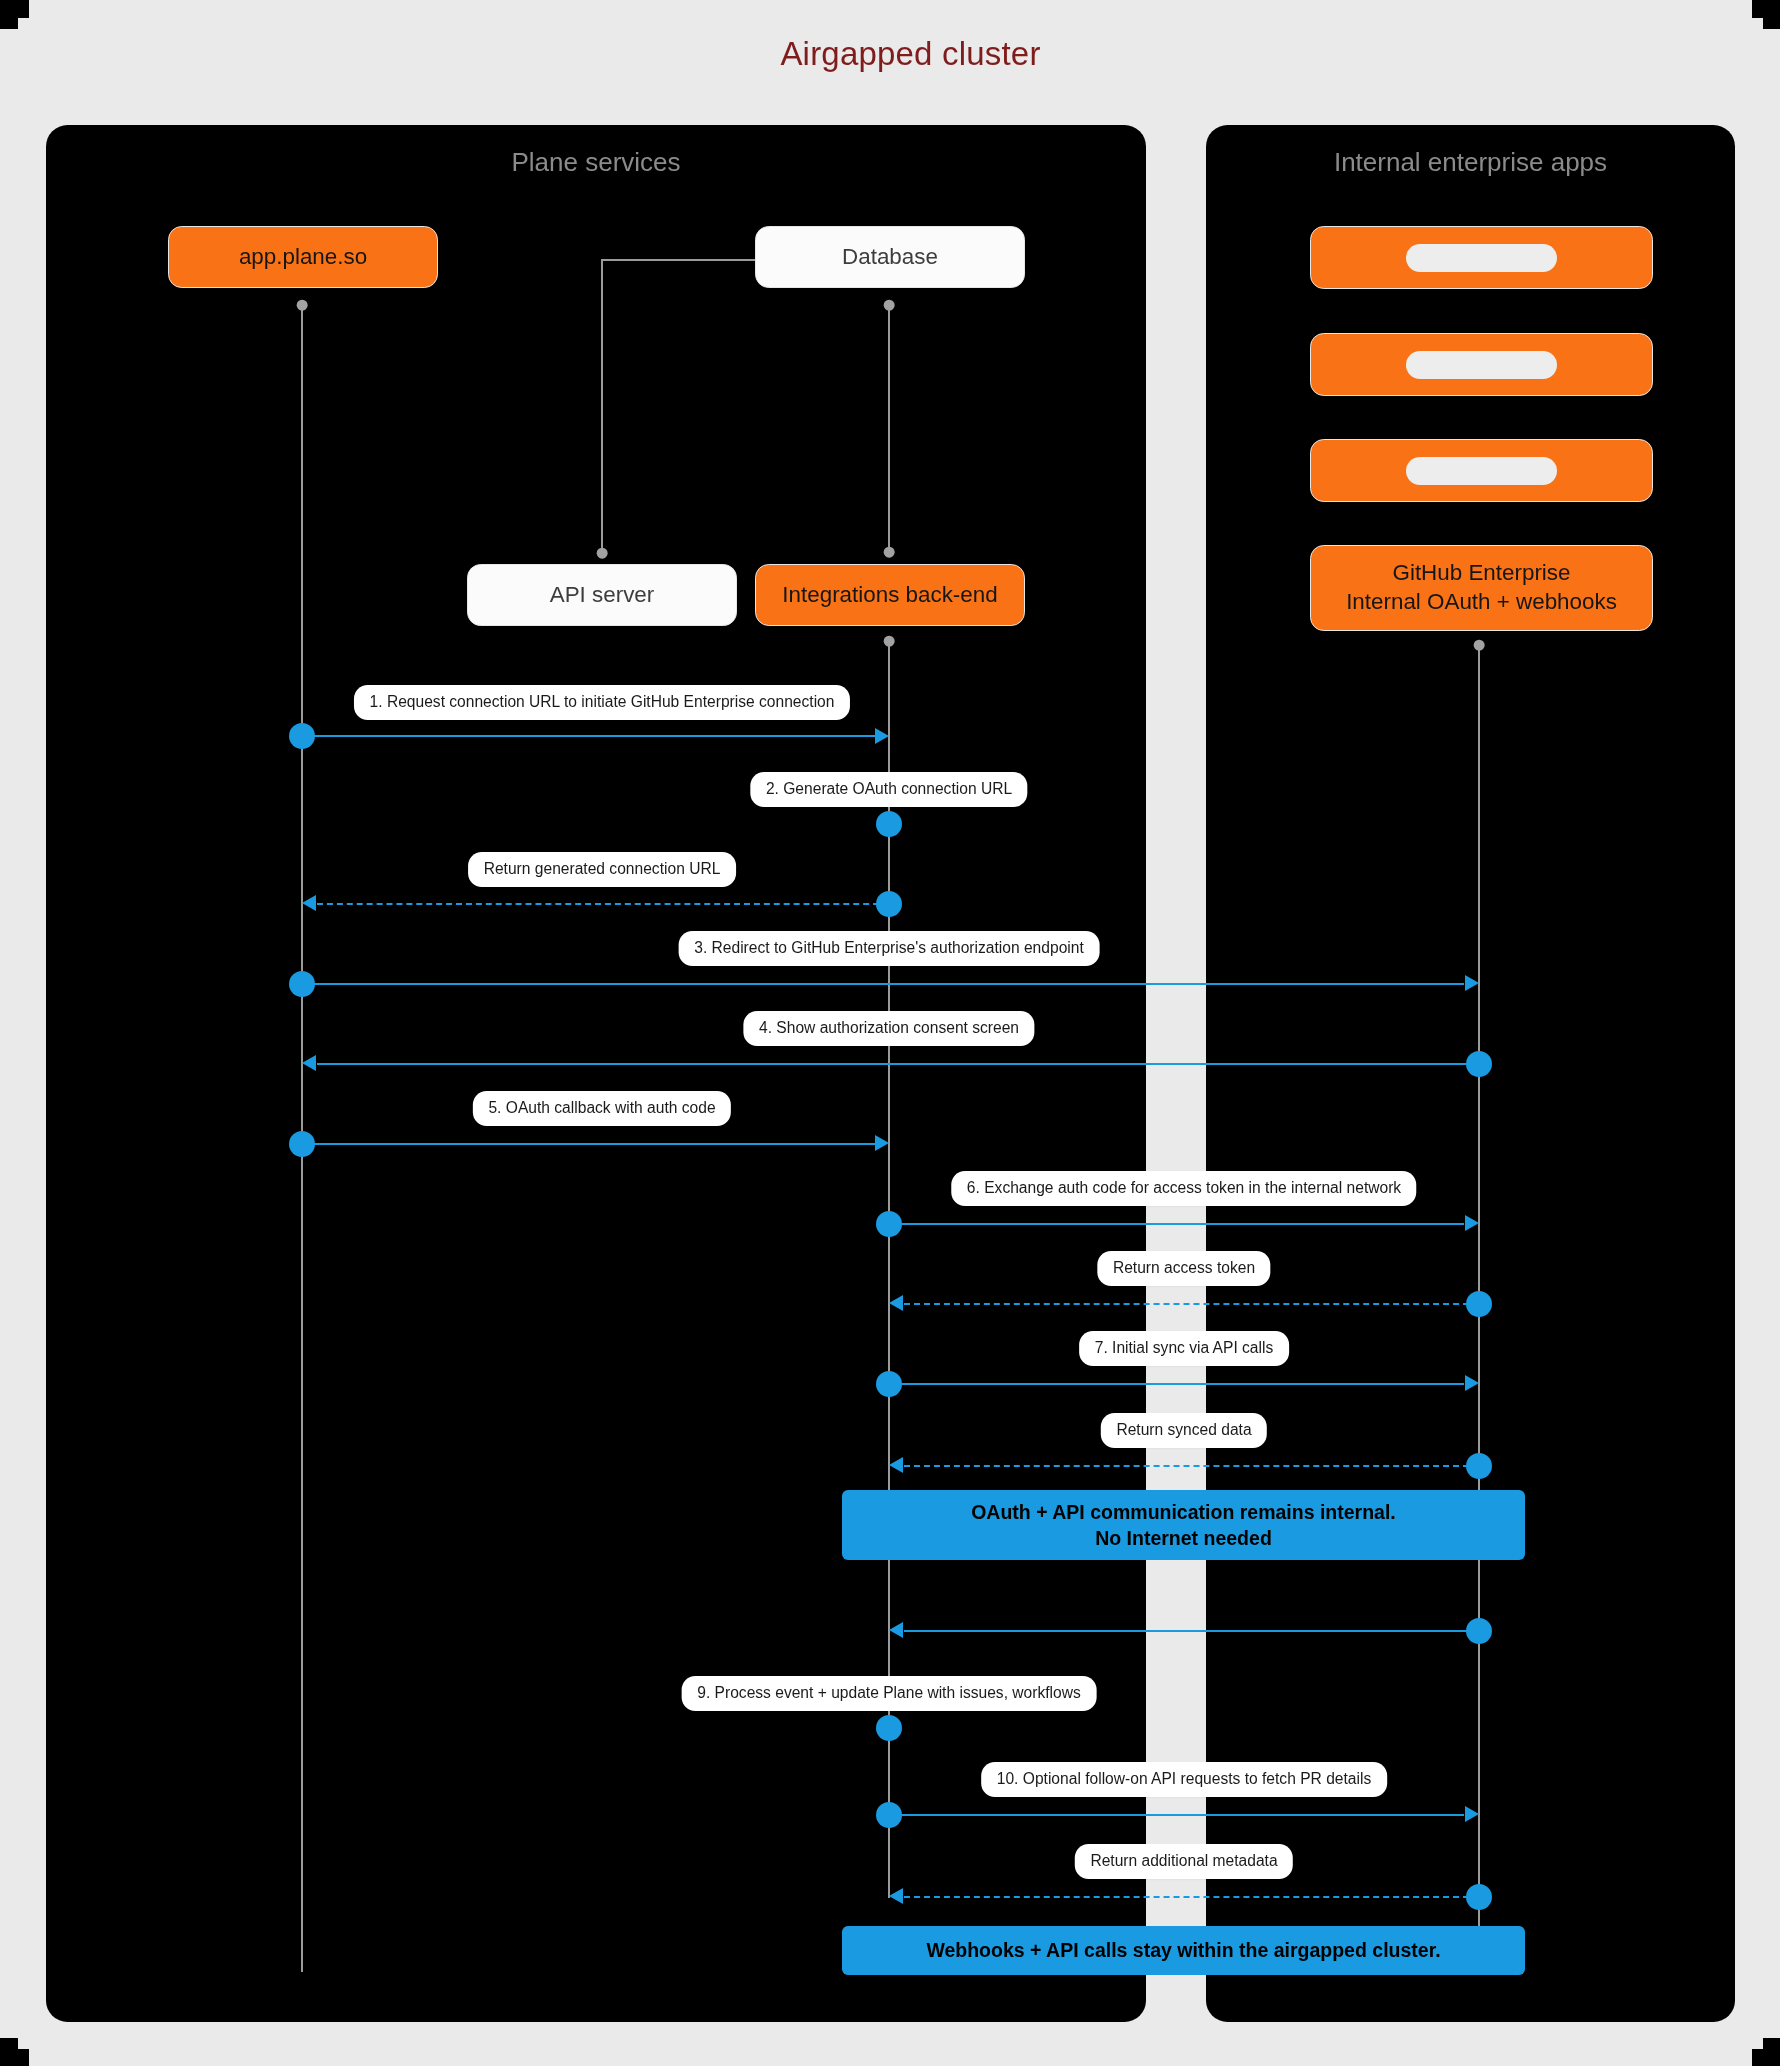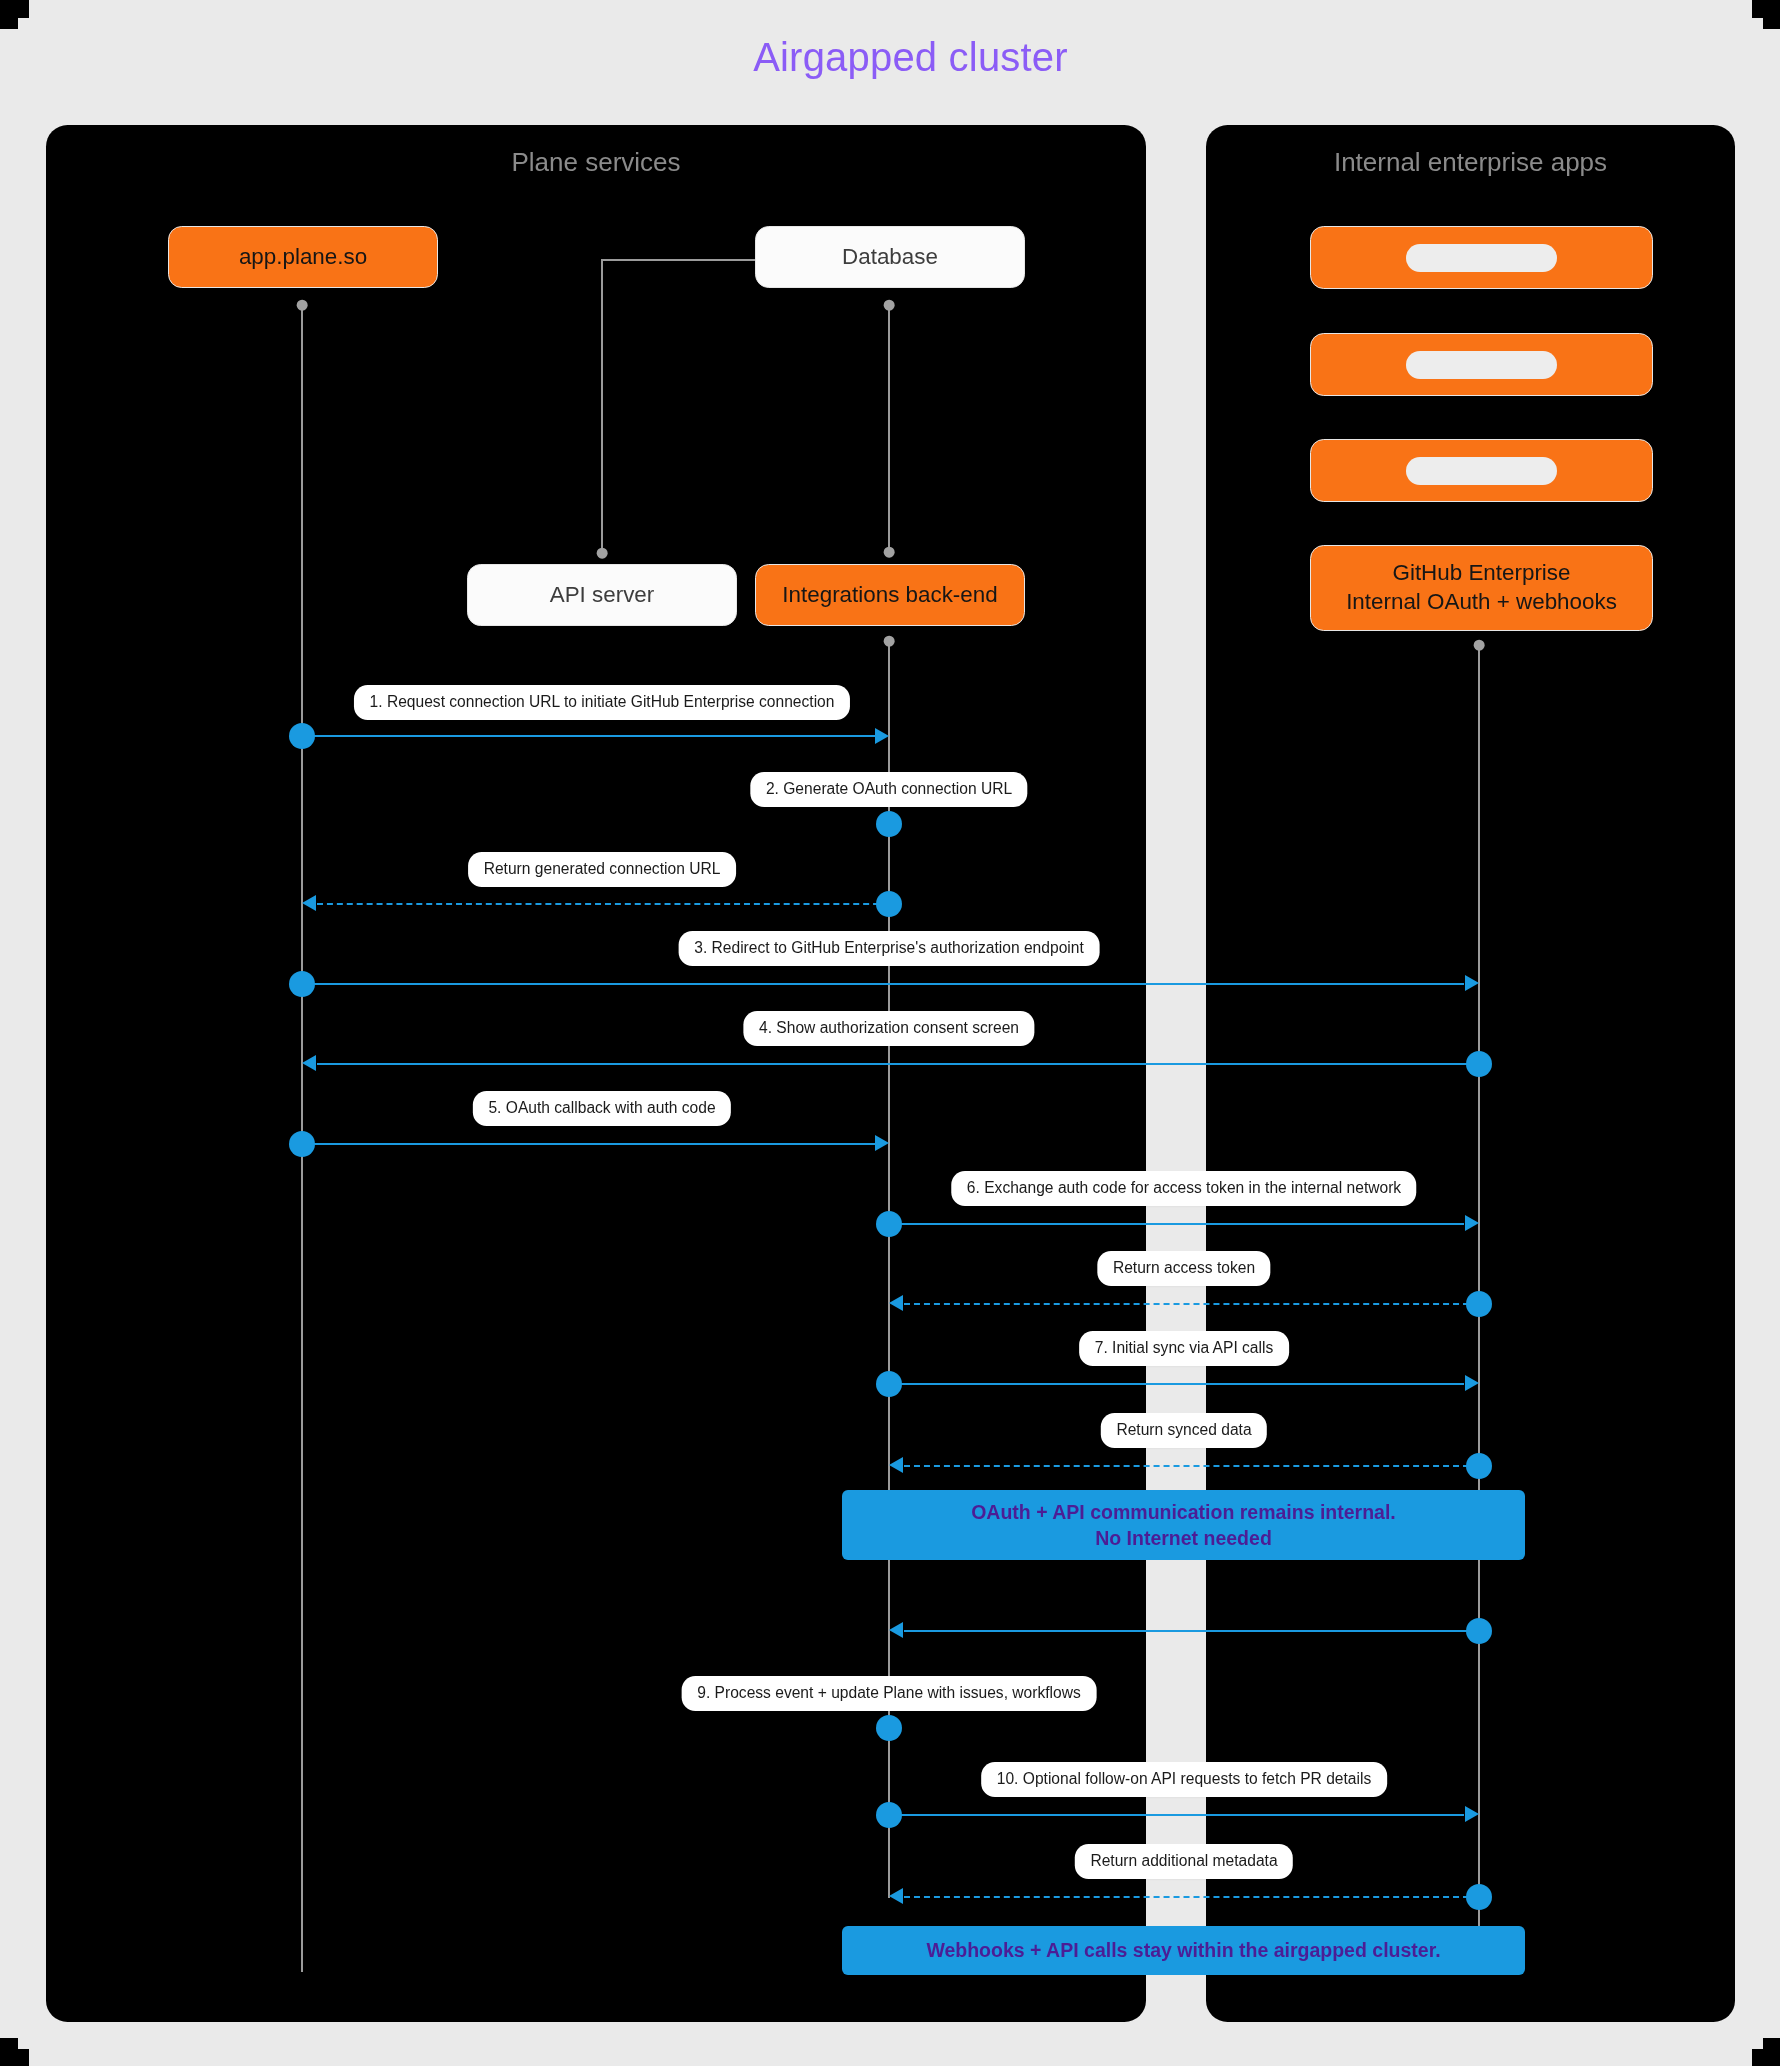--- a/index.html
+++ b/index.html
@@ -25,22 +25,22 @@
   .corner.bl-h { left: 0;    bottom: 0; width: 29px; height: 17.6px; }
   .corner.bl-v { left: 0;    bottom: 0; width: 17.6px; height: 29px; }
   .corner.br-h { right: 0;   bottom: 0; width: 29px; height: 17.6px; }
   .corner.br-v { right: 0;   bottom: 0; width: 17.6px; height: 29px; }
 
   .diagram-title {
     position: absolute;
     left: 0; right: 0;
     top: 35px;
     text-align: center;
-    font-size: 40px;
-    color: #8b5cf6;
+    font-size: 33px;
+    color: #7f1d1d;
     font-weight: 400;
     letter-spacing: 0.2px;
     margin-left: 40px;
   }
 
   .group-box {
     position: absolute;
     background: #000000;
     border-radius: 21.5px;
   }
@@ -148,21 +148,21 @@
     white-space: nowrap;
     transform: translateX(-50%);
     box-shadow: 0 1px 2px rgba(0,0,0,0.04);
     line-height: 1.3;
   }
 
   .note-box {
     position: absolute;
     background: #1a9ae0;
     border-radius: 5.9px;
-    color: #4c1d95;
+    color: #000000;
     font-size: 19.5px;
     font-weight: 600;
     text-align: center;
     display: flex;
     align-items: center;
     justify-content: center;
     line-height: 1.35;
     box-sizing: border-box;
     padding: 9.8px 13.7px;
   }

